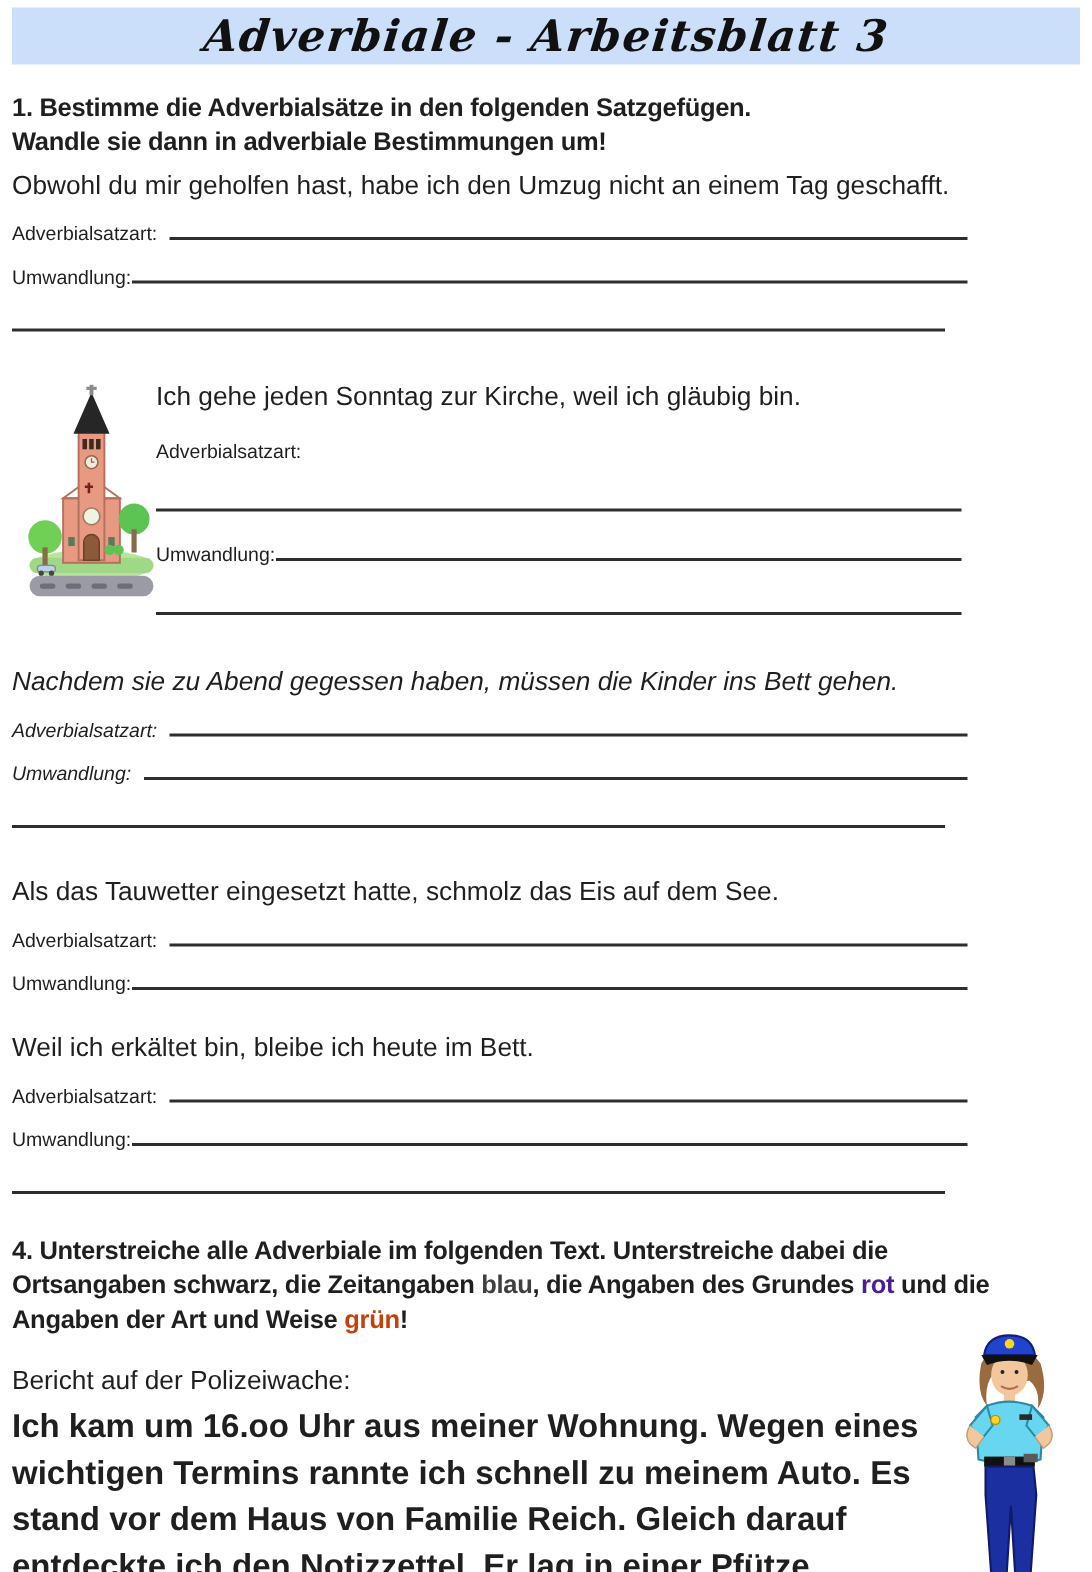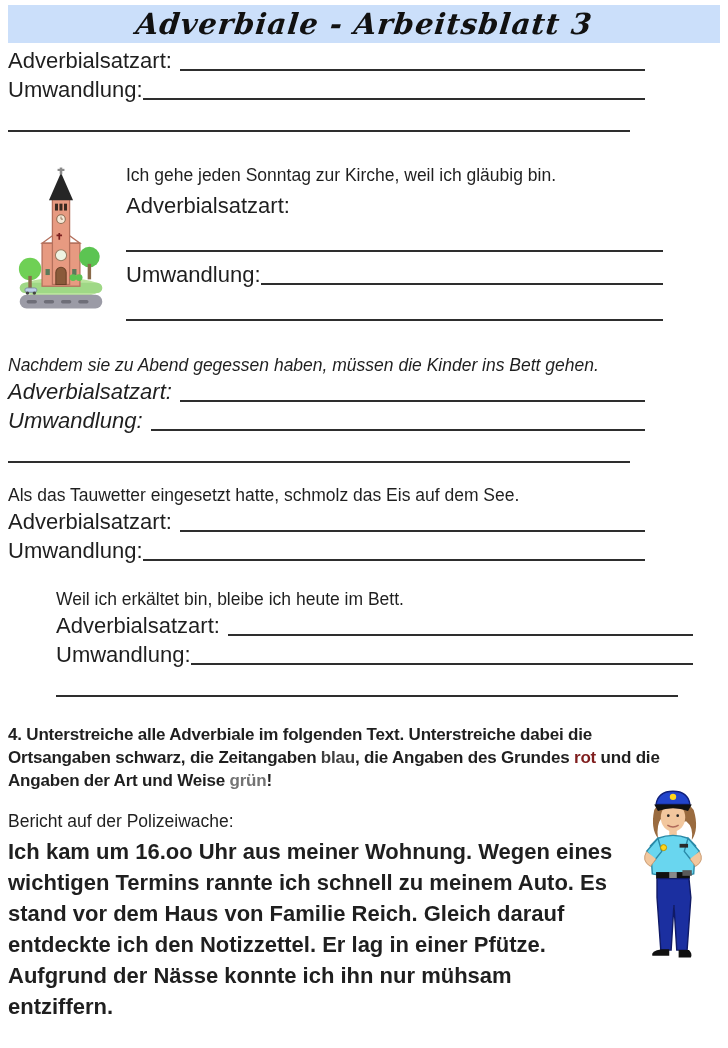--- a/index.html
+++ b/index.html
@@ -18,51 +18,56 @@
     font-family:"DejaVu Serif", serif;
     font-style:italic; font-weight:bold;
     font-size:29px; letter-spacing:1px;
     transform:skewX(-6deg);
     color:#111;
   }
   .content { margin:0 8px; }
   .bold-head { font-size:17px; font-weight:bold; line-height:23px; letter-spacing:-0.2px; }
   .sec1-head { margin-top:17px; }
   .sentence { font-size:17.5px; line-height:24px; margin-top:5px; }
-  .blank-row { display:flex; align-items:flex-end; height:29px; width:637px; font-size:22px; }
+  .blank-row { display:flex; align-items:flex-end; height:29px; width:637px; font-size:13px; }
   .blank-row .lbl { white-space:nowrap; padding-bottom:1px; }
   .blank { flex:1; border-bottom:2px solid #2e2e2e; margin-bottom:4px; }
   .gap-blank { margin-left:8px; }
   .full-line { width:622px; height:28px; border-bottom:2px solid #2e2e2e; }
   .item { margin-top:24px; }
   .item-first { margin-top:3px; }
   
   .church-row { display:flex; margin-top:26px; }
   .church-art { width:86px; margin-left:10px; flex:0 0 auto; }
-  .church-col { margin-left:22px; width:537px; }
+  .church-col { width:537px; }
   .church-col .blank-row { width:537px; height:33px; }
   .church-col .line-only { height:36px; }
   
   .sec2-head { margin-top:26px; width:660px; }
   .sub-head { font-size:17.5px; line-height:26px; margin-top:4px; }
   .report-wrap { margin-top:16px; }
   .police-art { float:right; width:94px; height:186px; margin-left:6px; margin-top:-28px; }
   .paragraph { font-size:22px; line-height:31px; margin-top:2px;font-weight:bold; }
 </style>
 </head>
 <body>
 
 <div class="banner">
   <div class="title">Adverbiale - Arbeitsblatt 3</div>
 </div>
 
 <div class="content">
 
+  <div class="bold-head sec1-head">
+    <div>1. Bestimme die Adverbialsätze in den folgenden Satzgefügen.</div>
+    <div>Wandle sie dann in adverbiale Bestimmungen um!</div>
+  </div>
 
   <div class="item item-first">
+    <div class="sentence">Obwohl du mir geholfen hast, habe ich den Umzug nicht an einem Tag geschafft.</div>
     <div class="blank-row">
       <span class="lbl">Adverbialsatzart:</span>
       <span class="blank gap-blank"></span>
     </div>
     <div class="blank-row">
       <span class="lbl">Umwandlung:</span>
       <span class="blank"></span>
     </div>
     <div class="full-line"></div>
   </div>
@@ -136,46 +141,46 @@
       <span class="lbl">Adverbialsatzart:</span>
       <span class="blank gap-blank"></span>
     </div>
     <div class="blank-row">
       <span class="lbl">Umwandlung:</span>
       <span class="blank gap-blank"></span>
     </div>
     <div class="full-line"></div>
   </div>
 
-  <div class="item" style="margin-top:20px;">
+  <div class="item" style="margin-top:30px;">
     <div class="sentence">Als das Tauwetter eingesetzt hatte, schmolz das Eis auf dem See.</div>
     <div class="blank-row">
       <span class="lbl">Adverbialsatzart:</span>
       <span class="blank gap-blank"></span>
     </div>
     <div class="blank-row">
       <span class="lbl">Umwandlung:</span>
       <span class="blank"></span>
     </div>
   </div>
 
-  <div class="item" style="margin-top:22px;margin-left:48px;">
+  <div class="item" style="margin-top:22px;">
     <div class="sentence">Weil ich erkältet bin, bleibe ich heute im Bett.</div>
     <div class="blank-row">
       <span class="lbl">Adverbialsatzart:</span>
       <span class="blank gap-blank"></span>
     </div>
     <div class="blank-row">
       <span class="lbl">Umwandlung:</span>
       <span class="blank"></span>
     </div>
     <div class="full-line"></div>
   </div>
 
-  <div class="bold-head sec2-head"><span>4. Unterstreiche alle Adverbiale im folgenden Text. Unterstreiche dabei die Ortsangaben schwarz, die Zeitangaben </span><span style="color:#404040">blau</span><span>, die Angaben des Grundes </span><span style="color:#7f1d1d">rot</span><span> und die Angaben der Art und Weise </span><span style="color:#737373">grün</span><span>!</span></div>
+  <div class="bold-head sec2-head"><span>4. Unterstreiche alle Adverbiale im folgenden Text. Unterstreiche dabei die Ortsangaben schwarz, die Zeitangaben </span><span style="color:#404040">blau</span><span>, die Angaben des Grundes </span><span style="color:#4c1d95">rot</span><span> und die Angaben der Art und Weise </span><span style="color:#c2410c">grün</span><span>!</span></div>
 
   <div class="report-wrap">
     <svg class="police-art" viewBox="0 0 100 190" xmlns="http://www.w3.org/2000/svg">
 
       <path d="M30 28 q-4 20 4 30 q-2-14 4-22 q12 8 26 4 q8 6 6 20 q8-12 2-32 q-8-12 -22-12 q-14 0 -20 12z" fill="#9a6b3f"></path>
 
       <ellipse cx="50" cy="36" rx="13" ry="15" fill="#f2c79e"></ellipse>
       <path d="M44 44 q6 4 12 0" stroke="#b06a5a" stroke-width="1.5" fill="none"></path>
       <circle cx="45" cy="34" r="1.4" fill="#222"></circle>
       <circle cx="55" cy="34" r="1.4" fill="#222"></circle>

